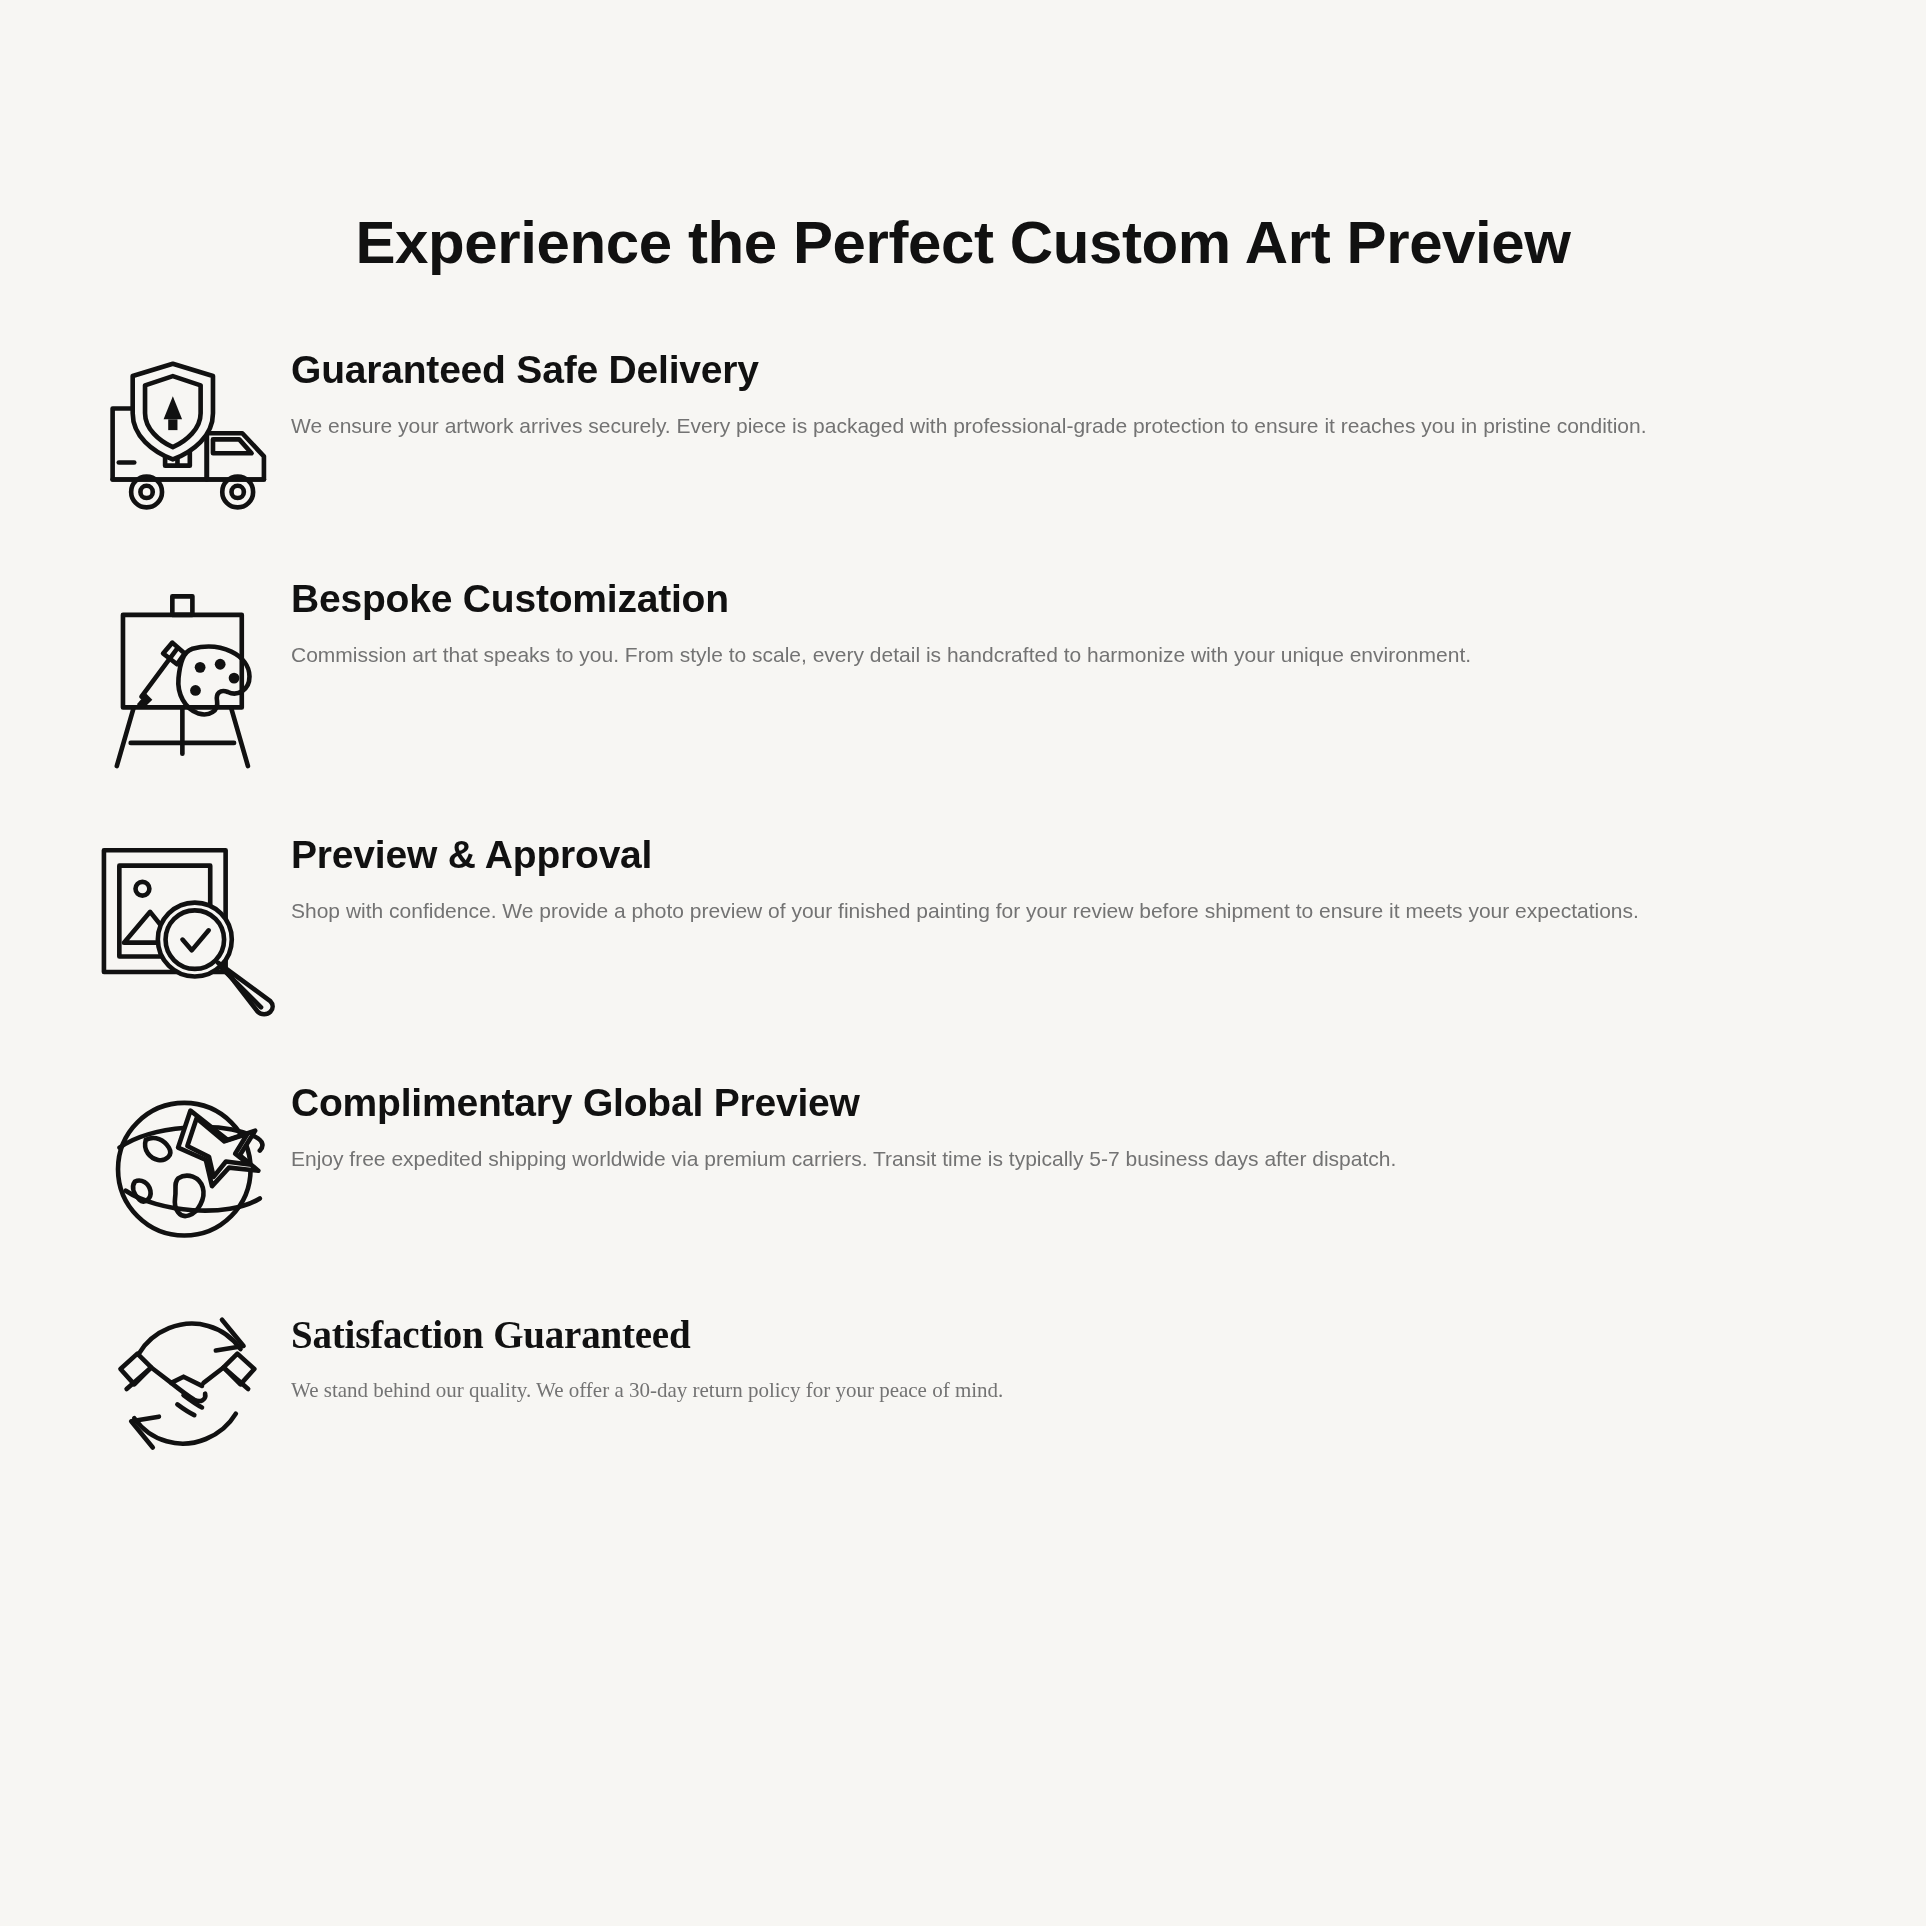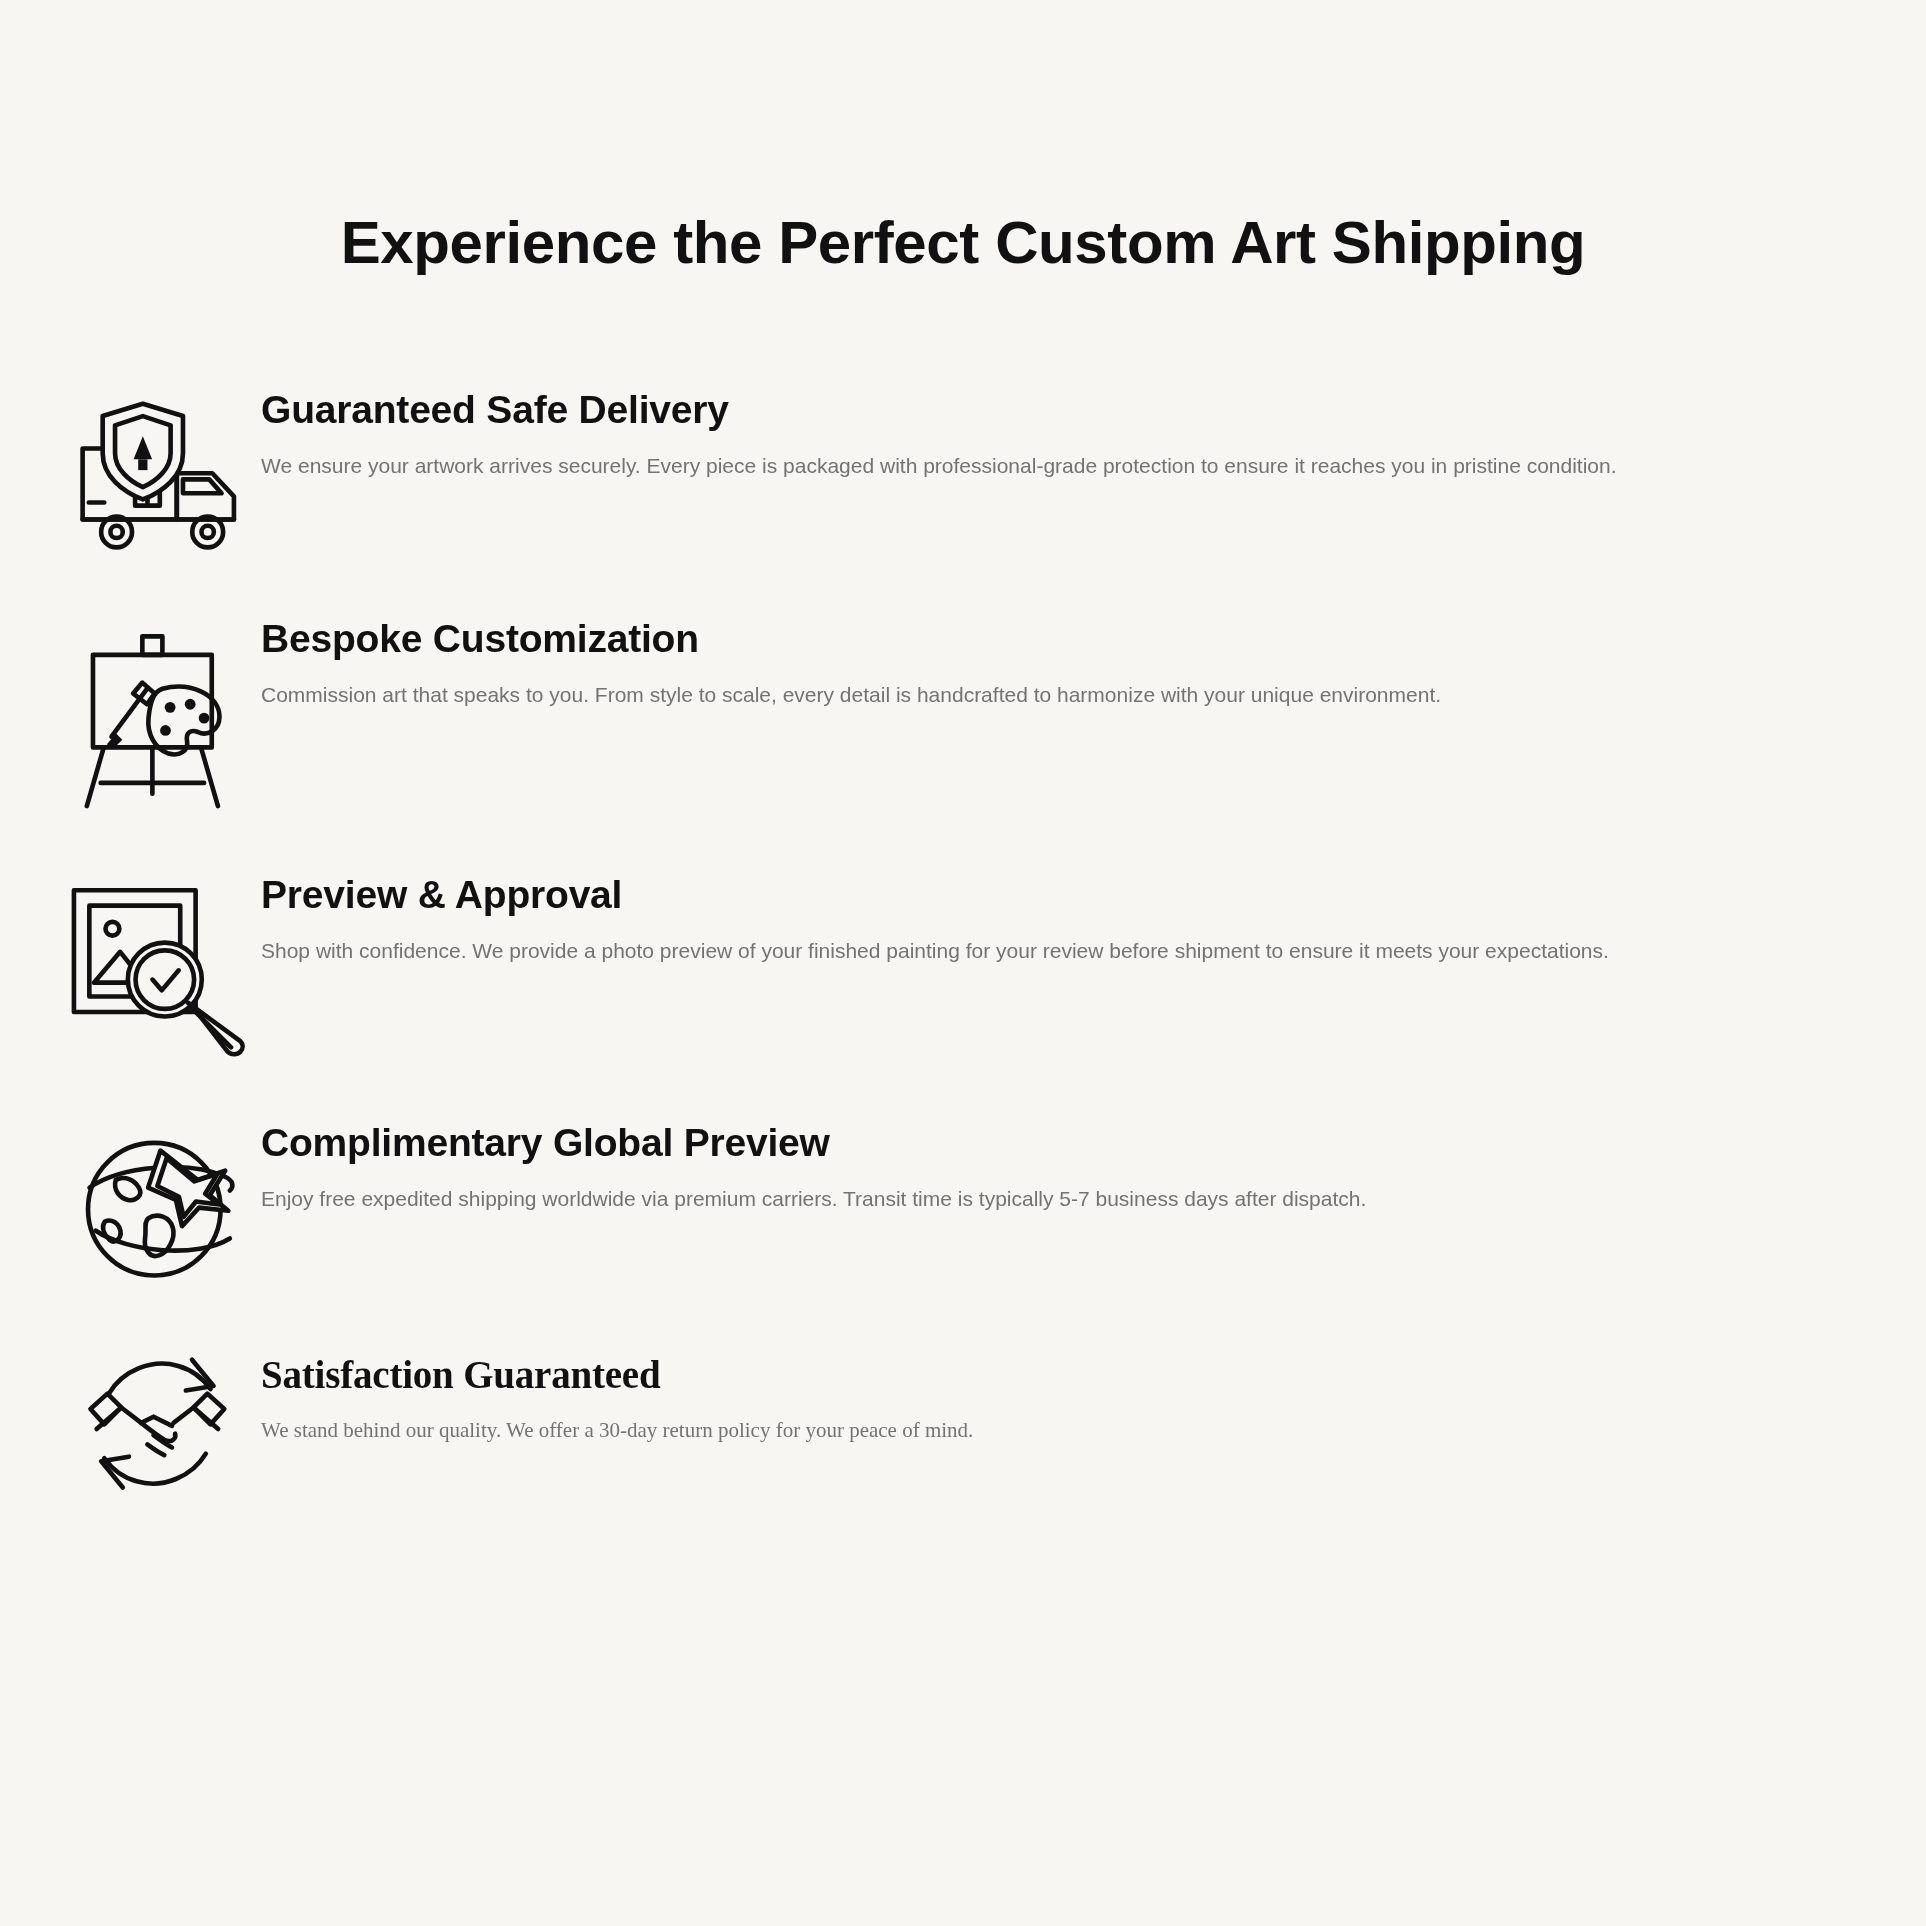--- a/index.html
+++ b/index.html
@@ -25,22 +25,22 @@
     text-align: center;
     font-size: 60px;
     font-weight: bold;
     letter-spacing: -0.4px;
     color: #111111;
     margin: 0;
     padding-top: 210px;
     line-height: 1.1;
   }
   .features {
-    margin-top: 112px;
-    padding-left: 53px;
+    margin-top: 72px;
+    padding-left: 83px;
     padding-right: 92px;
   }
   .feature {
     display: flex;
     align-items: flex-start;
     margin-bottom: 52px;
   }
   .feature:last-child {
     margin-bottom: 0;
     font-family: Liberation Serif, serif;
@@ -81,21 +81,21 @@
   .feature.r2 { margin-bottom: 60px; }
   .feature.r3 { margin-bottom: 59px; }
   .feature.r4 { margin-bottom: 55px; }
   .feature.r5 .text-wrap { padding-top: 10.8px; }
 </style>
 </head>
 <body>
 
 <div class="page">
 
-  <h1 class="headline">Experience the Perfect Custom Art Shipping</h1>
+  <h1 class="headline">Experience the Perfect Custom Art Preview</h1>
 
   <div class="features">
 
     <div class="feature r1">
       <div class="icon-wrap">
         <svg width="193" height="166" viewBox="0 0 250 215" fill="none" stroke="#111111" stroke-width="6" stroke-linecap="round" stroke-linejoin="round">
 
           <path d="M28 68 H150 V160 H28 Z"></path>
 
           <path d="M150 100 H196 L224 130 V160 H150 Z"></path>

